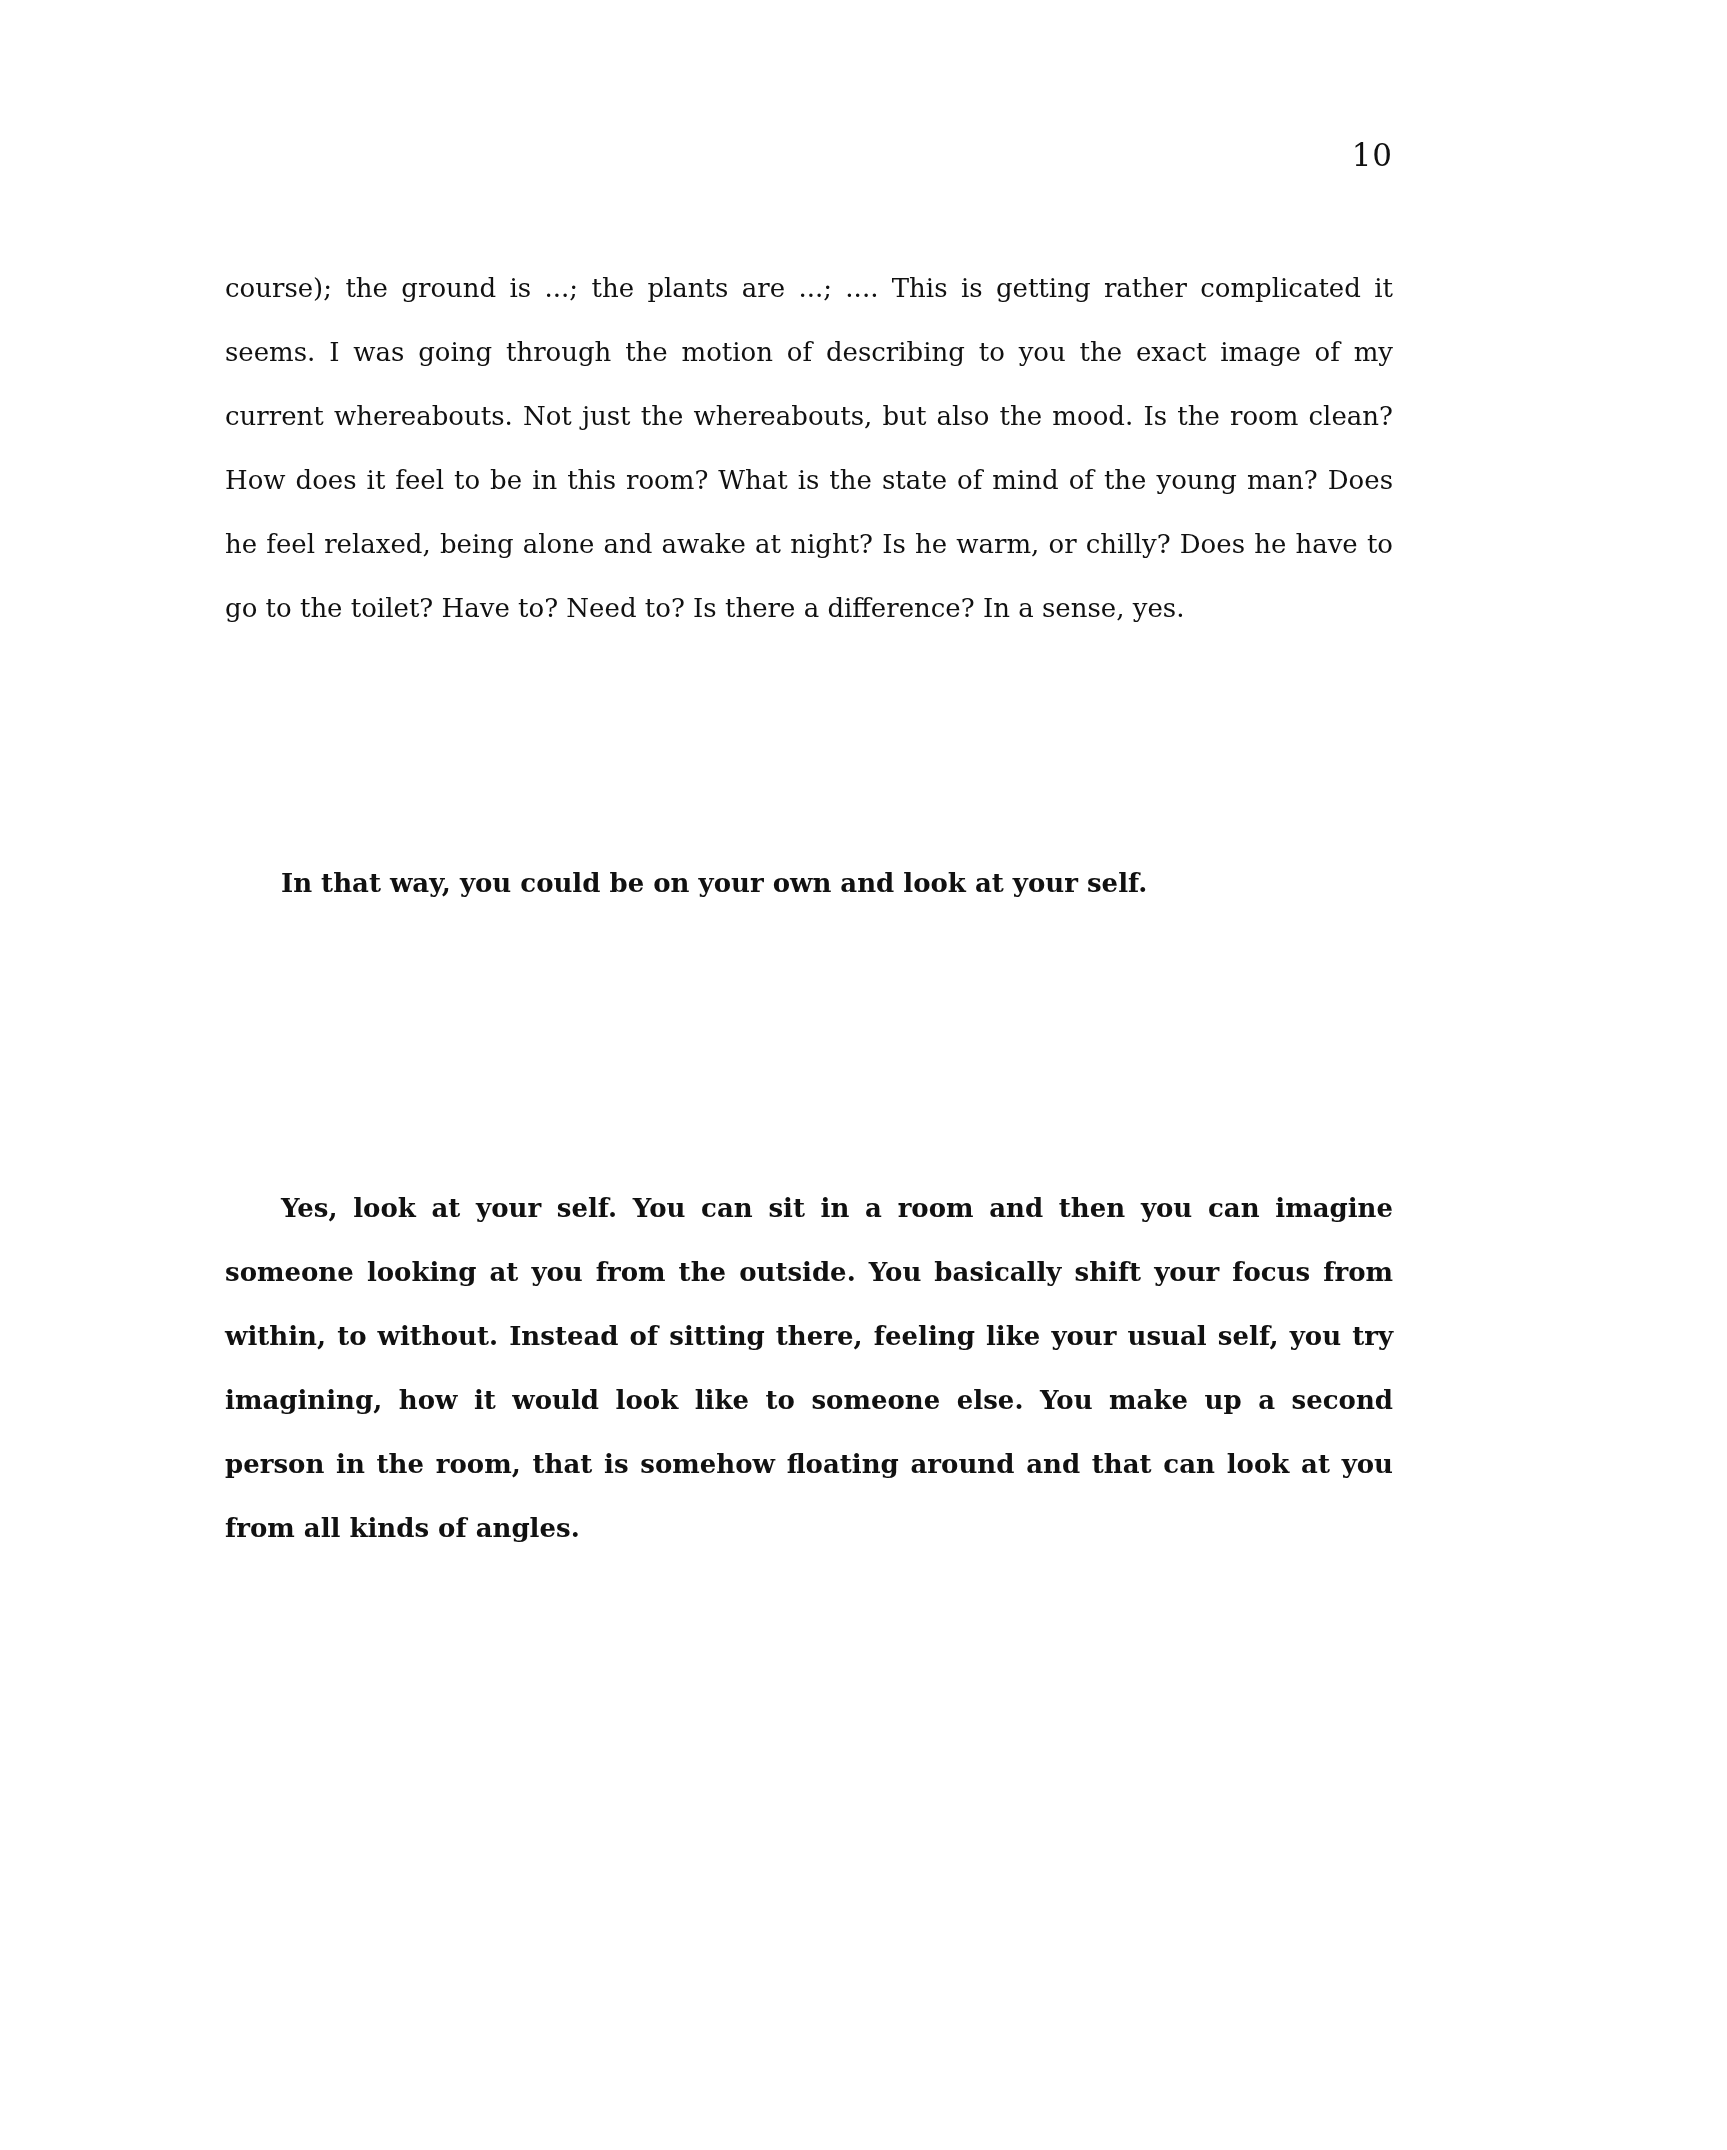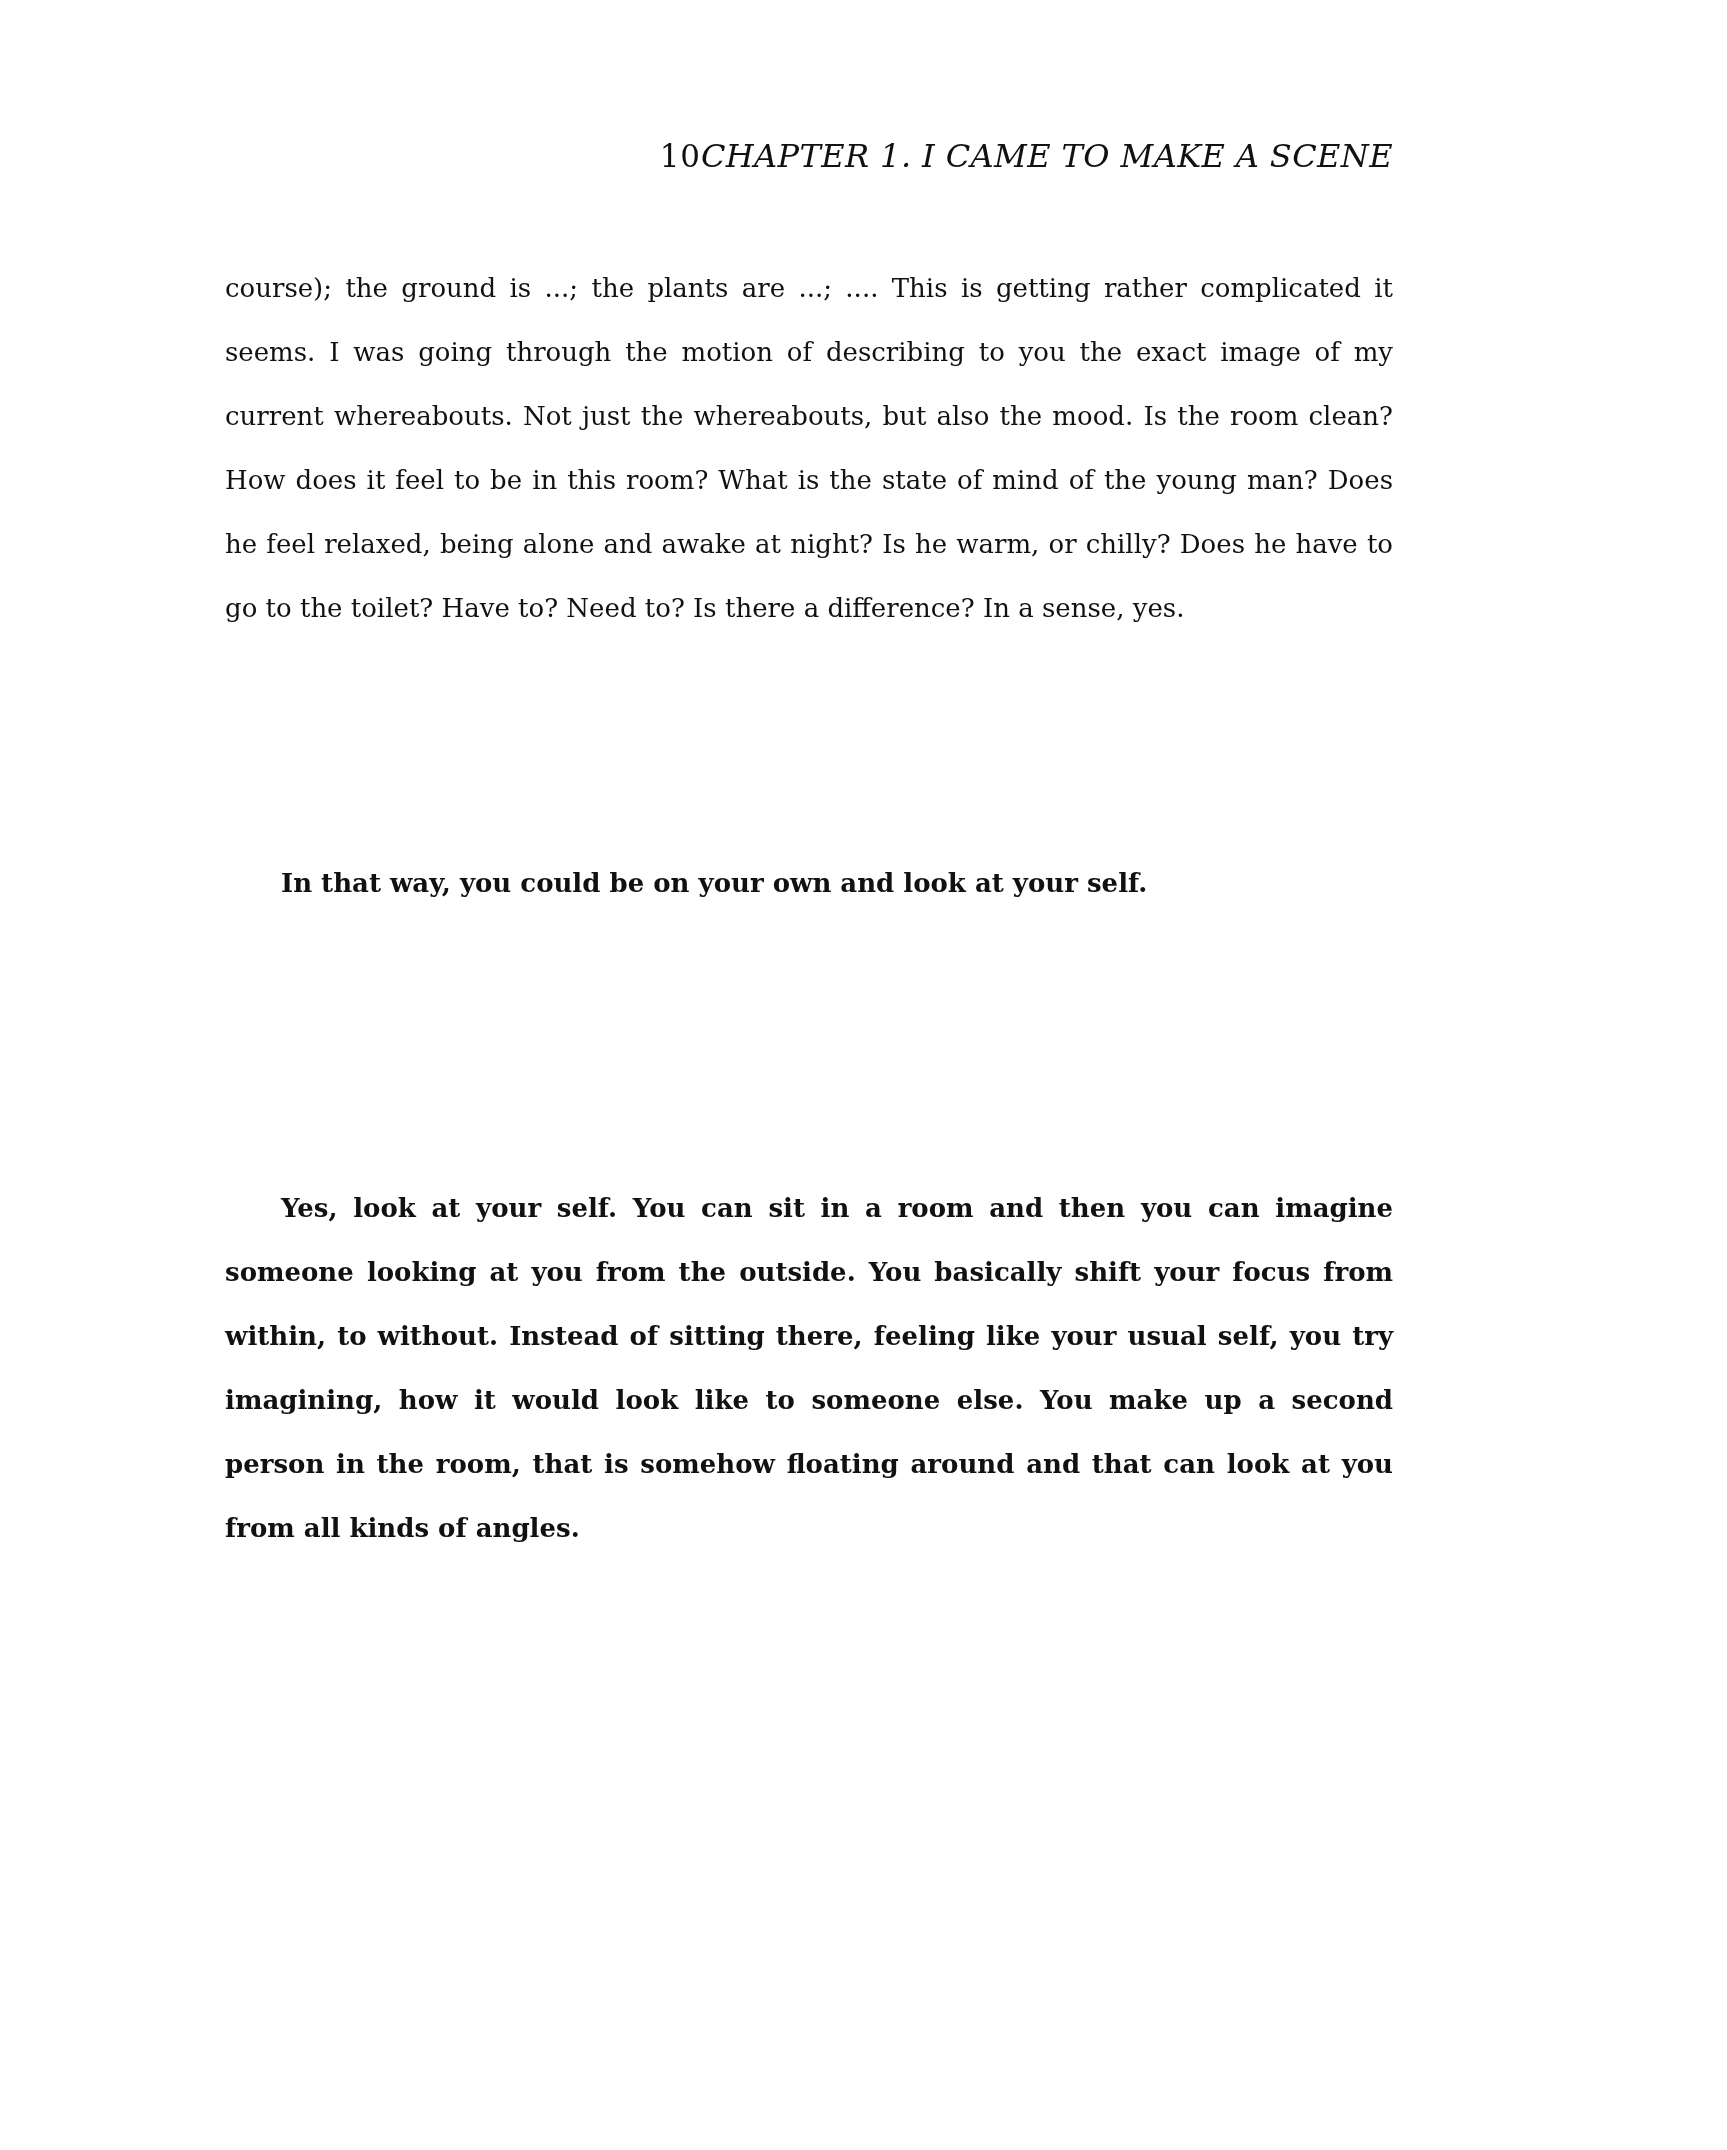--- a/index.html
+++ b/index.html
@@ -56,21 +56,20 @@
   .gap-3 { margin-top: 261px; font-weight: bold; }
   .bold { font-weight: bold; }
 </style>
 </head>
 <body>
 
 <div class="page">
 
   <div class="running-header">
     <span class="page-number">10</span>
-    <span class="header-title">CHAPTER 1.  I CAME TO MAKE A SCENE</span>
   </div>
 
   <div class="text-block">
 
     <p class="para">course); the ground is ...; the plants are ...; ....  This is getting rather complicated it seems.  I was going through the motion of describing to you the exact image of my current whereabouts.  Not just the whereabouts, but also the mood.  Is the room clean?  How does it feel to be in this room? What is the state of mind of the young man? Does he feel relaxed, being alone and awake at night?  Is he warm, or chilly?  Does he have to go to the toilet?  Have to?  Need to?  Is there a difference? In a sense, yes.</p>
 
     <p class="para indent gap-1">In that way, you could be on your own and look at your self.</p>
 
 
     <p class="para indent gap-3">Yes, look at your self.  You can sit in a room and then you can imagine someone looking at you from the outside.  You basically shift your focus from within, to without.  Instead of sitting there, feeling like your usual self, you try imagining, how it would look like to someone else.  You make up a second person in the room, that is somehow floating around and that can look at you from all kinds of angles.</p>

